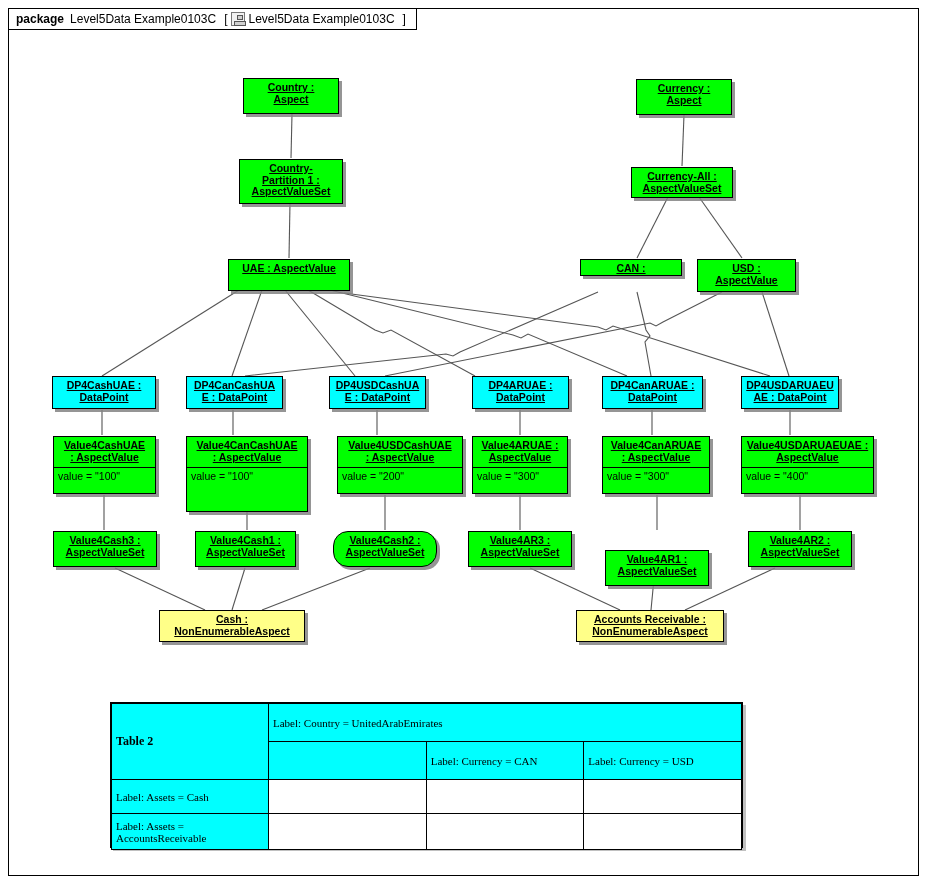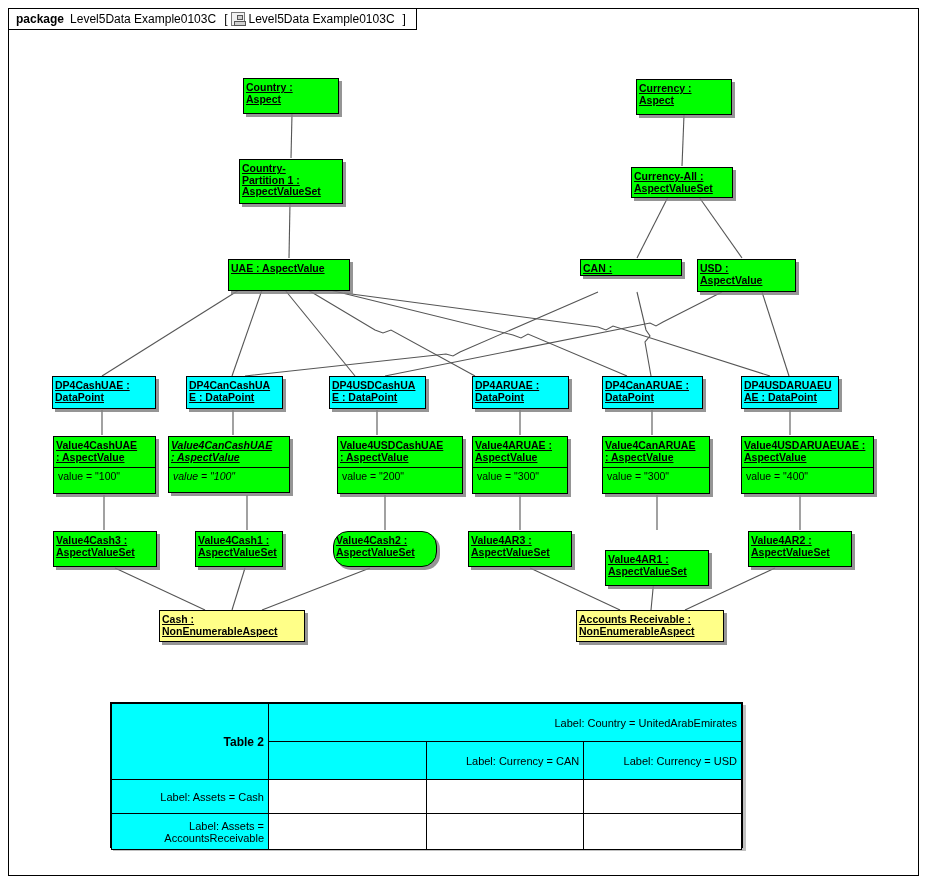--- a/index.html
+++ b/index.html
@@ -75,21 +75,21 @@
     box-shadow: 3px 3px 0 0 rgba(130,130,130,0.85);
     font-size: 10.5px;
     line-height: 11.5px;
     color: #000;
     overflow: hidden;
     z-index: 3;
   }
   .node .hdr {
     font-weight: bold;
     text-decoration: underline;
-    text-align: left;
+    text-align: center;
     padding: 3px 2px 3px 2px;
     word-break: break-word;
   }
   .node.green { background: #00ff00; }
   .node.cyan  { background: #00ffff; }
   .node.yellow{ background: #ffff88; }
 
   .node .attrs {
     border-top: 1px solid #000;
     text-align: left;
@@ -113,23 +113,24 @@
   #table3 table {
     border-collapse: collapse;
     width: 100%;
     height: 100%;
     table-layout: fixed;
   }
   #table3 td {
     border: 1px solid #000;
     font-size: 11px;
     color: #000;
-    text-align: right;
+    text-align: left;
     vertical-align: middle;
     padding: 2px 4px;
+    font-family: Liberation Serif, serif;
   }
   #table3 td.hdrcell { background: #00ffff; }
   #table3 td.blank { background: #ffffff; }
   #table3 td.corner { background: #00ffff; font-weight: bold; font-size: 12px; }
 </style>
 </head>
 <body>
 
 <div id="canvas">
 
@@ -248,21 +249,21 @@
 
   <div class="node cyan" style="left:741px; top:376px; width:98px; height:33px;">
     <div class="hdr">DP4USDARUAEU<br>AE : DataPoint</div>
   </div>
 
   <div class="node green with-attrs" style="left:53px; top:436px; width:103px; height:58px;">
     <div class="hdr">Value4CashUAE<br>: AspectValue</div>
     <div class="attrs">value = "100"</div>
   </div>
 
-  <div class="node green with-attrs" style="left:168px; top:436px; width:122px; height:57px;font-style:italic;">
+  <div class="node green with-attrs" style="left:186px; top:436px; width:122px; height:76px;">
     <div class="hdr">Value4CanCashUAE<br>: AspectValue</div>
     <div class="attrs">value = "100"</div>
   </div>
 
   <div class="node green with-attrs" style="left:337px; top:436px; width:126px; height:58px;">
     <div class="hdr">Value4USDCashUAE<br>: AspectValue</div>
     <div class="attrs">value = "200"</div>
   </div>
 
   <div class="node green with-attrs" style="left:472px; top:436px; width:96px; height:58px;">
@@ -277,21 +278,21 @@
 
   <div class="node green with-attrs" style="left:741px; top:436px; width:133px; height:58px;">
     <div class="hdr">Value4USDARUAEUAE :<br>AspectValue</div>
     <div class="attrs">value = "400"</div>
   </div>
 
   <div class="node green" style="left:53px; top:531px; width:104px; height:36px;">
     <div class="hdr">Value4Cash3 :<br>AspectValueSet</div>
   </div>
 
-  <div class="node green" style="left:195px; top:531px; width:88px; height:36px;">
+  <div class="node green" style="left:195px; top:531px; width:101px; height:36px;">
     <div class="hdr">Value4Cash1 :<br>AspectValueSet</div>
   </div>
 
   <div class="node green" style="left:333px; top:531px; width:104px; height:36px;border-radius:15px;">
     <div class="hdr">Value4Cash2 :<br>AspectValueSet</div>
   </div>
 
   <div class="node green" style="left:468px; top:531px; width:104px; height:36px;">
     <div class="hdr">Value4AR3 :<br>AspectValueSet</div>
   </div>

